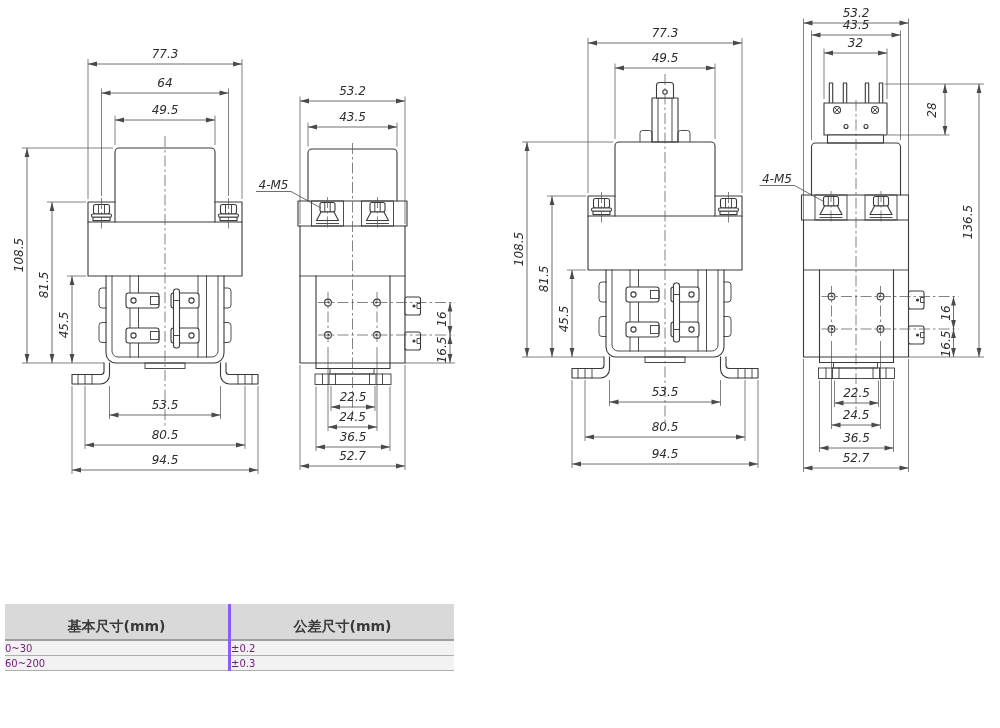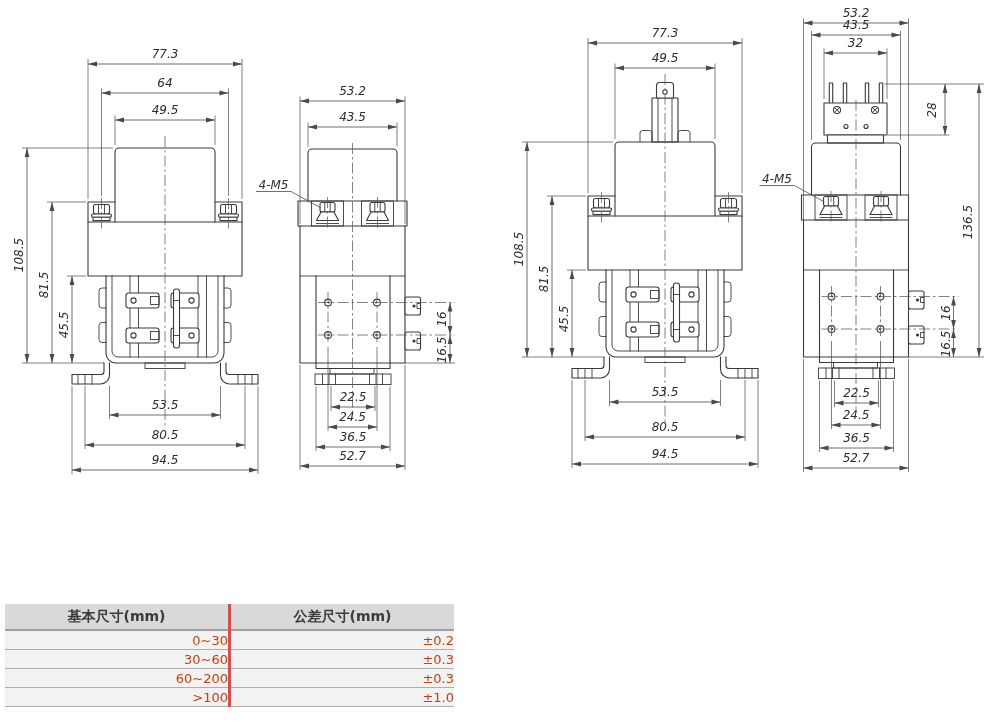--- a/index.html
+++ b/index.html
@@ -13,24 +13,24 @@
   .xl{stroke:#4a4a4a;stroke-width:0.7;fill:none}
   .dl{stroke:#4a4a4a;stroke-width:0.8;fill:none;marker-start:url(#ar);marker-end:url(#ar)}
   .ldr{stroke:#4a4a4a;stroke-width:0.8;fill:none}
   .cl{stroke:#5a5a5a;stroke-width:0.75;fill:none;stroke-dasharray:11 3 2.5 3}
   .dt{font:italic 12px "DejaVu Sans",sans-serif;fill:#2d2d2d;text-anchor:middle}
   .dots{fill:#3a3a3a;stroke:none}
   
   .tol-wrap{position:absolute;left:5px;top:604px;width:449px;}
   table.tol{border-collapse:collapse;width:100%;table-layout:fixed;}
   table.tol th{background:#d9d9d9;color:#3a3a3a;font-weight:bold;font-size:14px;
-    padding:4px 0 3px 0;text-align:center;border-bottom:2px solid #9e9e9e;}
-  table.tol td{background:#f2f2f2;color:#c2410c;font-size:13px;padding:2px 0 1px 0;
-    text-align:right;border-bottom:1px solid #aeaeae;}
-  table.tol th+th, table.tol td+td{border-left:3px solid #ef4444;}
+    padding:14px 0 3px 0;text-align:center;border-bottom:2px solid #9e9e9e;}
+  table.tol td{background:#f2f2f2;color:#701a75;font-size:10px;padding:2px 0 1px 0;
+    text-align:left;border-bottom:1px solid #aeaeae;}
+  table.tol th+th, table.tol td+td{border-left:3px solid #8b5cf6;}
 </style>
 </head>
 <body>
 
 <div id="stage">
 
 <svg id="drawing-svg" width="1000" height="595" viewBox="0 0 1000 595">
   <defs>
     <marker id="ar" viewBox="0 0 10 6" markerWidth="10" markerHeight="6" refX="9.5" refY="3" orient="auto-start-reverse" markerUnits="userSpaceOnUse">
       <path d="M9.5,3 L0.5,0.6 L0.5,5.4 Z" fill="#4a4a4a"></path>
@@ -464,27 +464,19 @@
           <th>基本尺寸(mm)</th>
           <th>公差尺寸(mm)</th>
         </tr>
       </thead>
       <tbody>
         <tr>
           <td>0~30</td>
           <td>±0.2</td>
         </tr>
         <tr>
-          <td>30~60</td>
-          <td>±0.3</td>
-        </tr>
-        <tr>
           <td>60~200</td>
           <td>±0.3</td>
-        </tr>
-        <tr>
-          <td>&gt;100</td>
-          <td>±1.0</td>
         </tr>
       </tbody>
     </table>
   </div>
 </div>
 
 </body></html>

